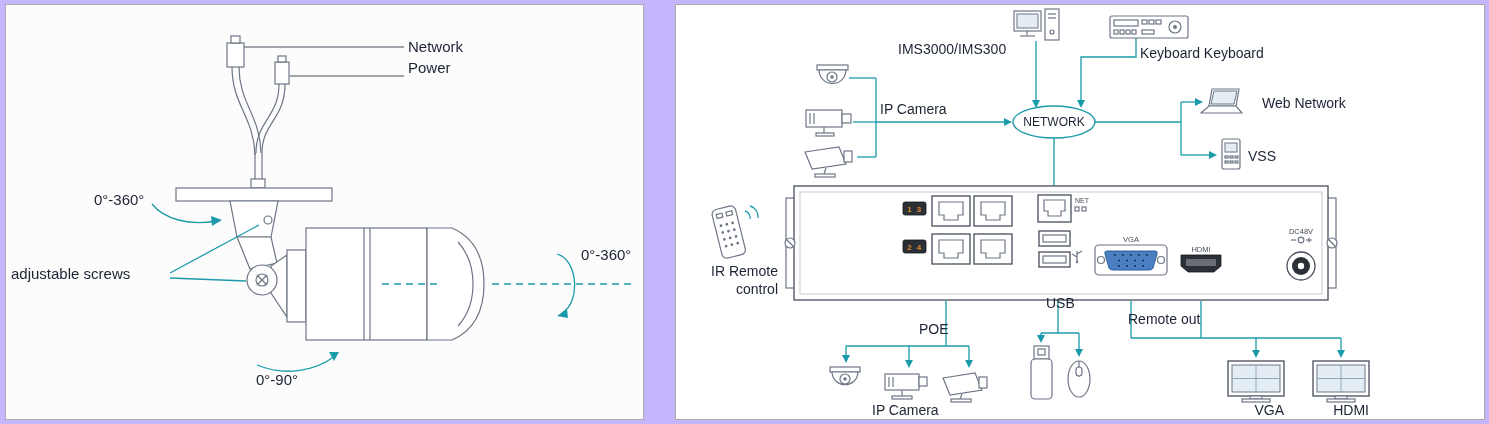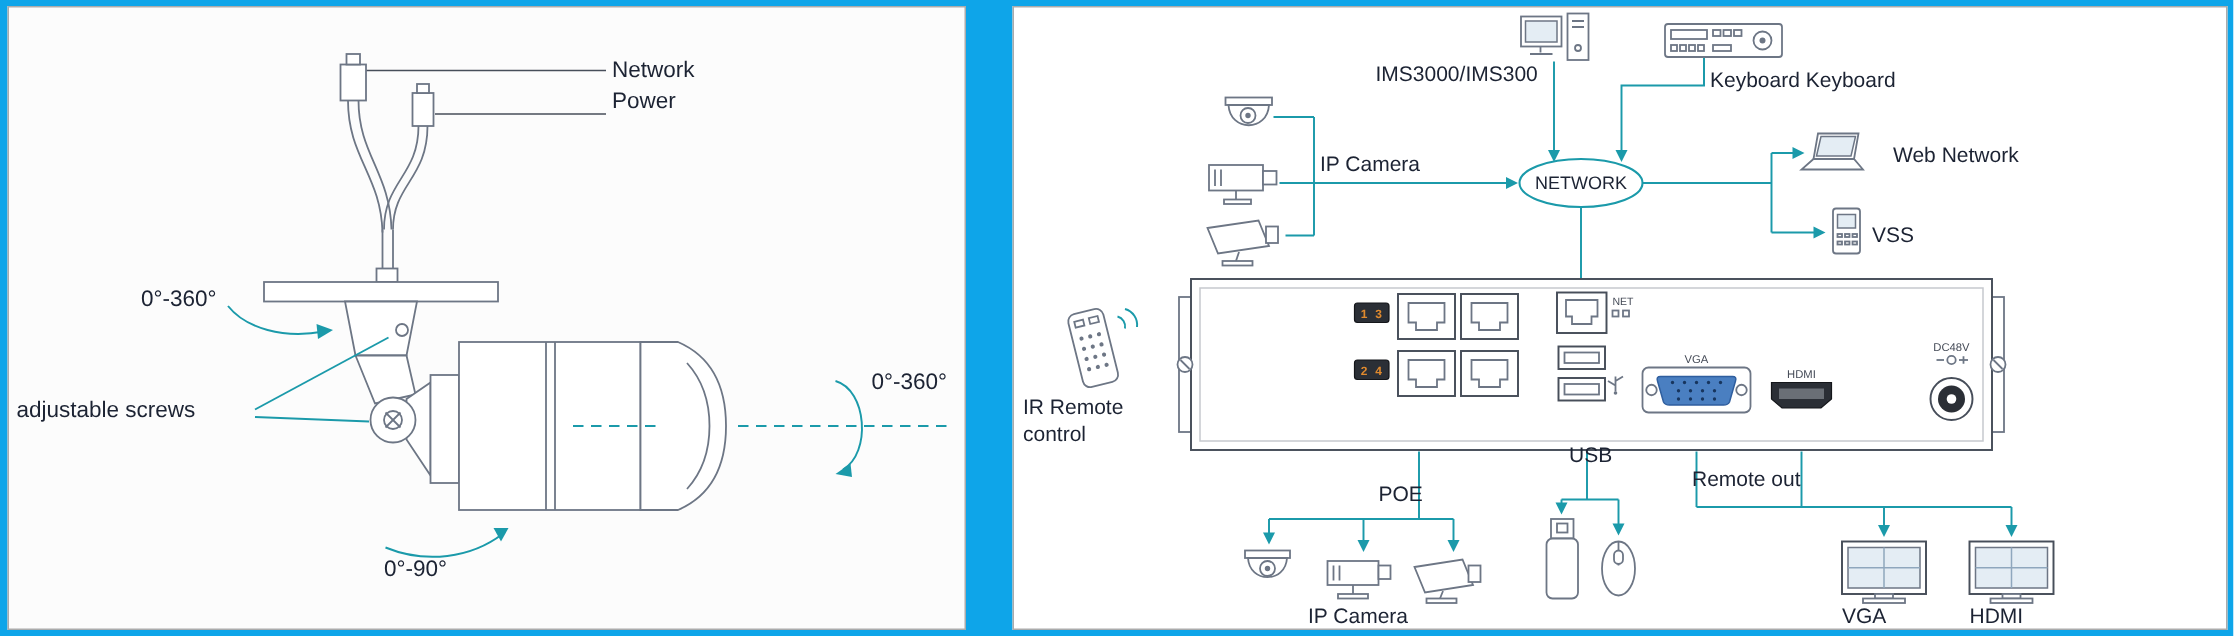--- a/index.html
+++ b/index.html
@@ -1,16 +1,16 @@
 <!DOCTYPE html>
 <html style="--accent: #1b9aaa; --line: #6d7685; --dark: #474e5a; --text: #1c2333; --port_text: #e08a2e; --vga_blue: #4a7fc1; --panel_border: #ababab;"><head>
 <meta charset="utf-8">
 <style>
   html,body{margin:0;padding:0;background:#ffffff;}
-  #stage{position:relative;width:1489px;height:424px;background:#0ea5e9;overflow:hidden;
+  #stage{position:relative;width:1489px;height:424px;background:#c4b5fd;overflow:hidden;
          font-family:"Liberation Sans",sans-serif;}
   .panel{position:absolute;border:1px solid var(--panel_border,#ababab);background:#ffffff;}
   .art{position:absolute;left:0;top:0;}
   
   .ln{stroke:var(--line,#6d7685);fill:none;stroke-width:1.2;}
   .ln2{stroke:var(--dark,#474e5a);fill:none;stroke-width:1.3;}
   .tl{stroke:var(--accent,#1b9aaa);fill:none;stroke-width:1.3;}
   .dk{stroke:var(--dark,#474e5a);fill:none;stroke-width:1;}
   .f{fill:#ffffff;}
   .tlf{fill:var(--accent,#1b9aaa);stroke:none;}
@@ -25,21 +25,21 @@
   .faint{stroke:#c6c9ce;fill:none;stroke-width:1;}
   
   .porttxt{font-family:"Liberation Sans",sans-serif;font-size:8px;font-weight:bold;
            fill:var(--port_text,#e08a2e);letter-spacing:1.5px;}
   .tinytxt{font-family:"Liberation Sans",sans-serif;font-size:7px;fill:#454b57;}
   .contxt{font-family:"Liberation Sans",sans-serif;font-size:7.5px;fill:#454b57;text-anchor:middle;}
   .nettxt{font-family:"Liberation Sans",sans-serif;font-size:12px;fill:var(--text,#1c2333);text-anchor:middle;}
   
   .lbl{position:absolute;font-size:15px;line-height:1.25;color:var(--text,#1c2333);white-space:nowrap;}
   .lbl14{position:absolute;font-size:14px;line-height:1.25;color:var(--text,#1c2333);white-space:nowrap;}
-  .center{text-align:left;}
+  .center{text-align:right;}
 </style>
 </head>
 <body>
 
 <div id="stage">
 
   <div class="panel" style="left:5px;top:4px;width:637px;height:414px;background:#fcfcfc;">
     <svg class="art" width="637" height="414" viewBox="0 0 637 414">
 
       <g>
@@ -389,21 +389,21 @@
       <g>
         <rect class="ln2 f" x="637" y="356" width="56" height="35"></rect>
         <rect class="scr" x="641" y="360" width="48" height="27"></rect>
         <line class="grid" x1="665" y1="360" x2="665" y2="387"></line>
         <line class="grid" x1="641" y1="373.5" x2="689" y2="373.5"></line>
         <rect class="ln f" x="659" y="391" width="12" height="3"></rect>
         <rect class="ln f" x="651" y="394" width="28" height="3"></rect>
       </g>
     </svg>
 
-    <div class="lbl14" style="left:241px;top:36px">IMS3000/IMS300</div>
+    <div class="lbl14" style="left:222px;top:36px">IMS3000/IMS300</div>
     <div class="lbl14" style="left:464px;top:40px">Keyboard Keyboard</div>
     <div class="lbl14" style="left:204px;top:96px">IP Camera</div>
     <div class="lbl14" style="left:586px;top:90px">Web Network</div>
     <div class="lbl14" style="left:572px;top:143px">VSS</div>
     <div class="lbl14 center" style="left:6px;top:258px;width:96px">
       <div>IR Remote</div>
       <div>control</div>
     </div>
     <div class="lbl14" style="left:243px;top:316px">POE</div>
     <div class="lbl14" style="left:370px;top:290px">USB</div>

